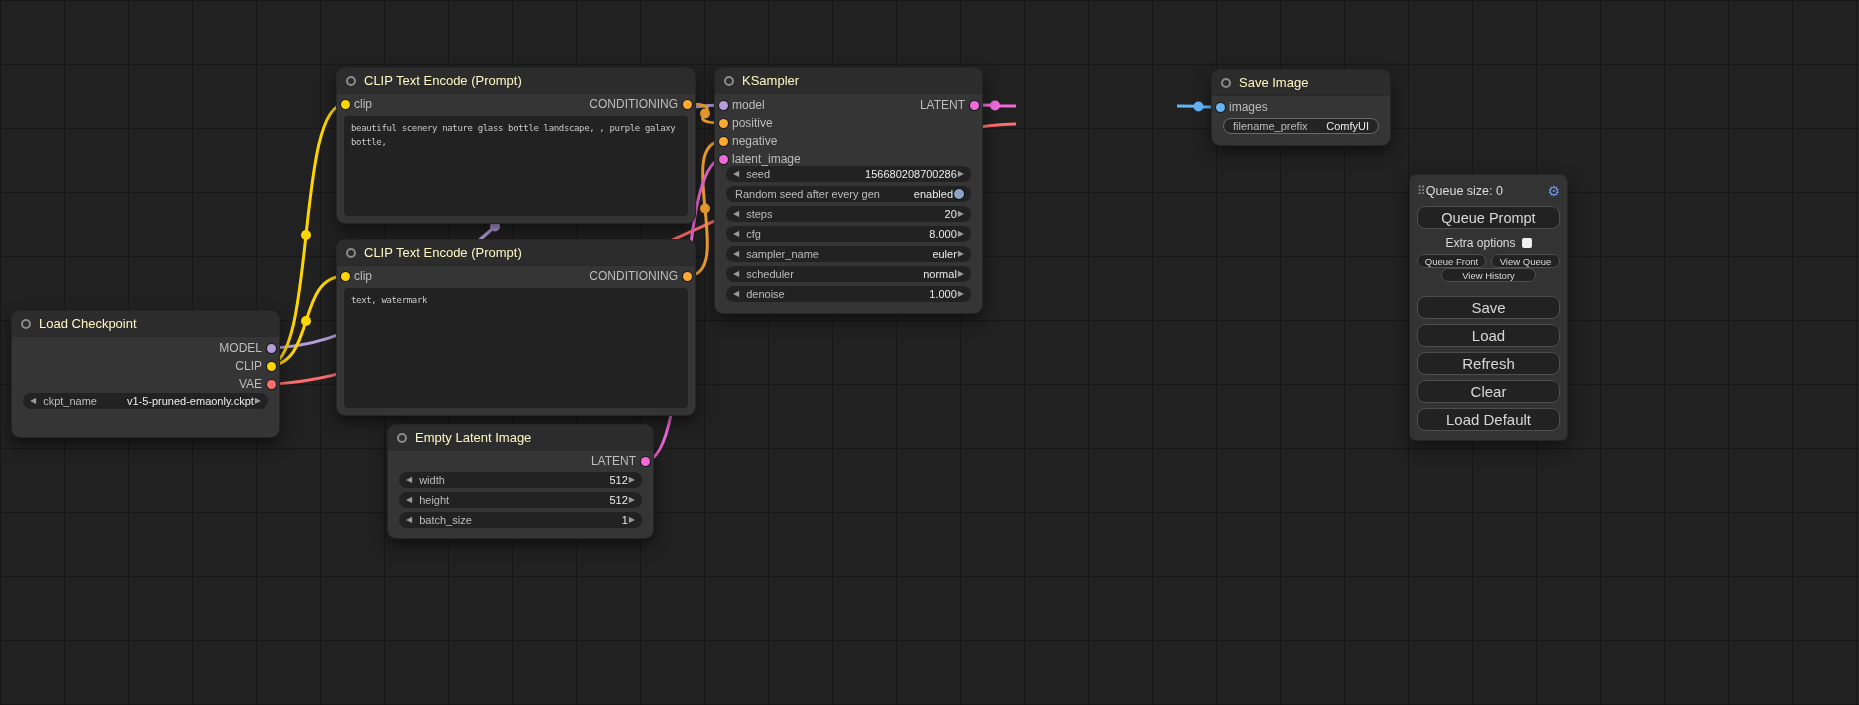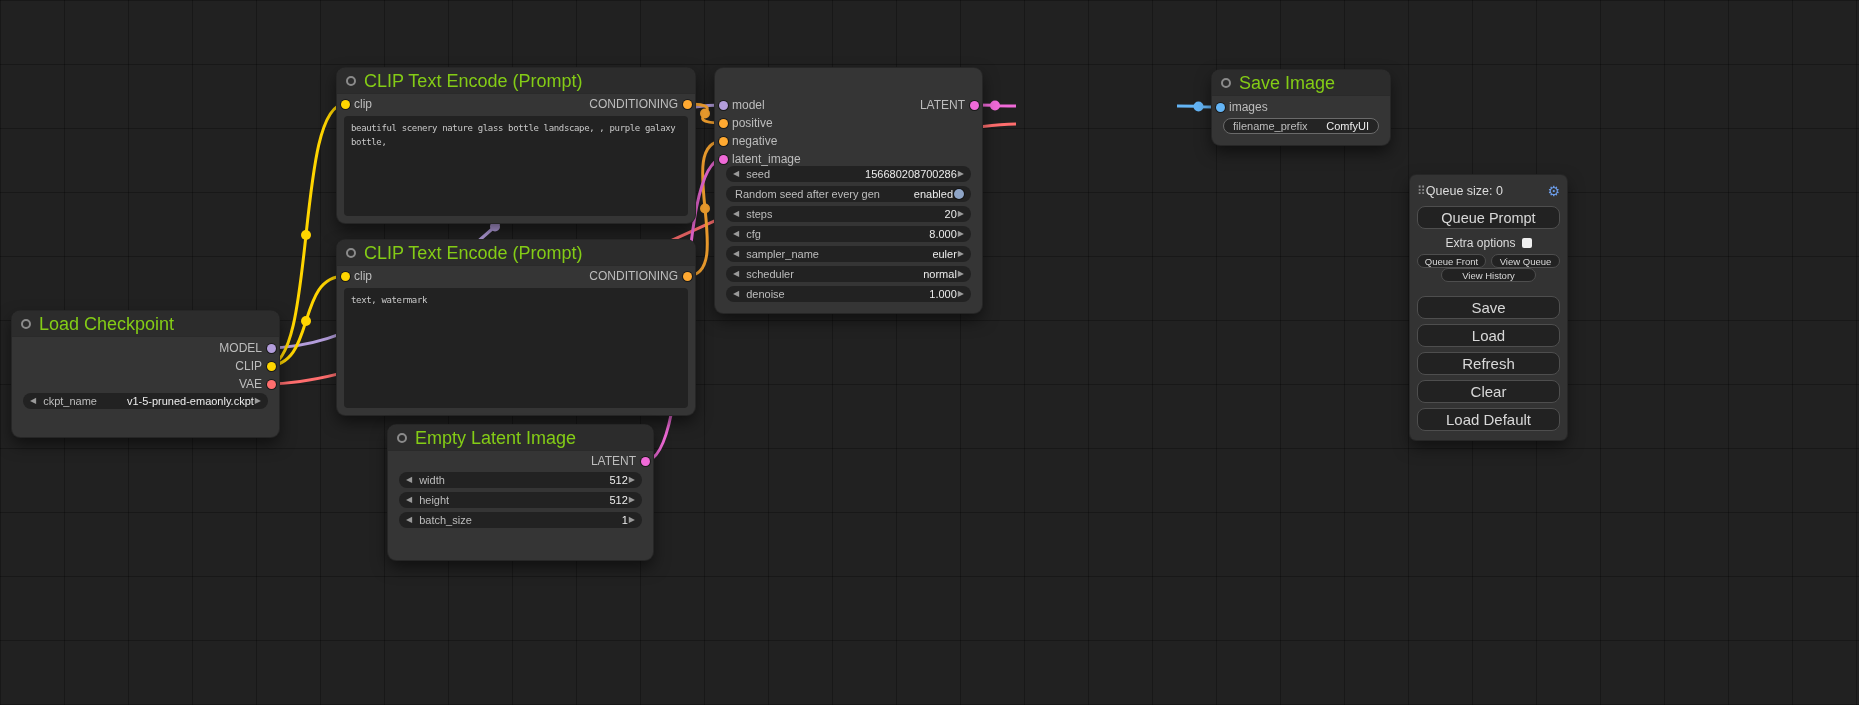--- a/index.html
+++ b/index.html
@@ -9,21 +9,21 @@
     background-image:
       linear-gradient(rgba(0,0,0,.28) 1px,transparent 1px),
       linear-gradient(90deg,rgba(0,0,0,.28) 1px,transparent 1px);
     background-size:64px 64px;}
   #wires{position:absolute;inset:0;z-index:1;pointer-events:none;}
 
   
   .node{position:absolute;background:#353535;border-radius:8px;z-index:2;
         box-shadow:0 0 0 1px #262626,0 7px 16px rgba(0,0,0,.55);}
   .ntitle{height:26px;line-height:26px;background:#2c2c2c;border-radius:8px 8px 0 0;
-          color:#84cc16;font-size:18px;padding-left:27px;position:relative;
+          color:#fef9c3;font-size:13px;padding-left:27px;position:relative;
           border-bottom:1px solid #2a2a2a;box-sizing:border-box;cursor:move;}
   .collapse{position:absolute;left:9px;top:8px;width:10px;height:10px;border-radius:50%;
             border:2px solid #8b8b8b;box-sizing:border-box;background:#2c2c2c;}
   .slot{position:absolute;height:18px;line-height:18px;font-size:12px;color:#bdbdbd;}
   .slot.in{left:0;right:40%;text-align:left;padding-left:17px;}
   .slot.out{left:40%;right:0;text-align:right;padding-right:17px;}
   .dot{position:absolute;top:4.5px;width:9px;height:9px;border-radius:50%;
        box-shadow:0 0 0 1px rgba(0,0,0,.5);background:#888;}
   .slot.in .dot{left:3.5px;}
   .slot.out .dot{right:3.5px;}
@@ -139,21 +139,21 @@
       <span class="dot" style="background: rgb(255, 213, 0);"></span>
       <span>clip</span>
     </div>
     <div class="slot out" style="top:27px">
       <span>CONDITIONING</span>
       <span class="dot" style="background: rgb(255, 169, 49);"></span>
     </div>
     <textarea class="prompt" style="top: 48px;" spellcheck="false">text, watermark</textarea>
   </div>
 
-  <div class="node" style="left:388px;top:425px;width:265px;height:135px">
+  <div class="node" style="left:388px;top:425px;width:265px;height:113px">
     <div class="ntitle">
       <span class="collapse"></span>
       <span>Empty Latent Image</span>
     </div>
     <div class="slot out" style="top:27px">
       <span>LATENT</span>
       <span class="dot" style="background: rgb(240, 106, 216);"></span>
     </div>
     <div class="widget" style="top:47px">
       <span class="warr">◀</span>
@@ -169,20 +169,24 @@
     </div>
     <div class="widget" style="top:87px">
       <span class="warr">◀</span>
       <span class="wname">batch_size</span>
       <span class="wval">1</span>
       <span class="warr">▶</span>
     </div>
   </div>
 
   <div class="node" style="left:715px;top:68px;width:267px;height:245px">
+    <div class="ntitle">
+      <span class="collapse"></span>
+      <span>KSampler</span>
+    </div>
     <div class="slot in" style="top:28px">
       <span class="dot" style="background: rgb(179, 157, 219);"></span>
       <span>model</span>
     </div>
     <div class="slot out" style="top:28px">
       <span>LATENT</span>
       <span class="dot" style="background: rgb(240, 106, 216);"></span>
     </div>
     <div class="slot in" style="top:46px">
       <span class="dot" style="background: rgb(255, 169, 49);"></span>

